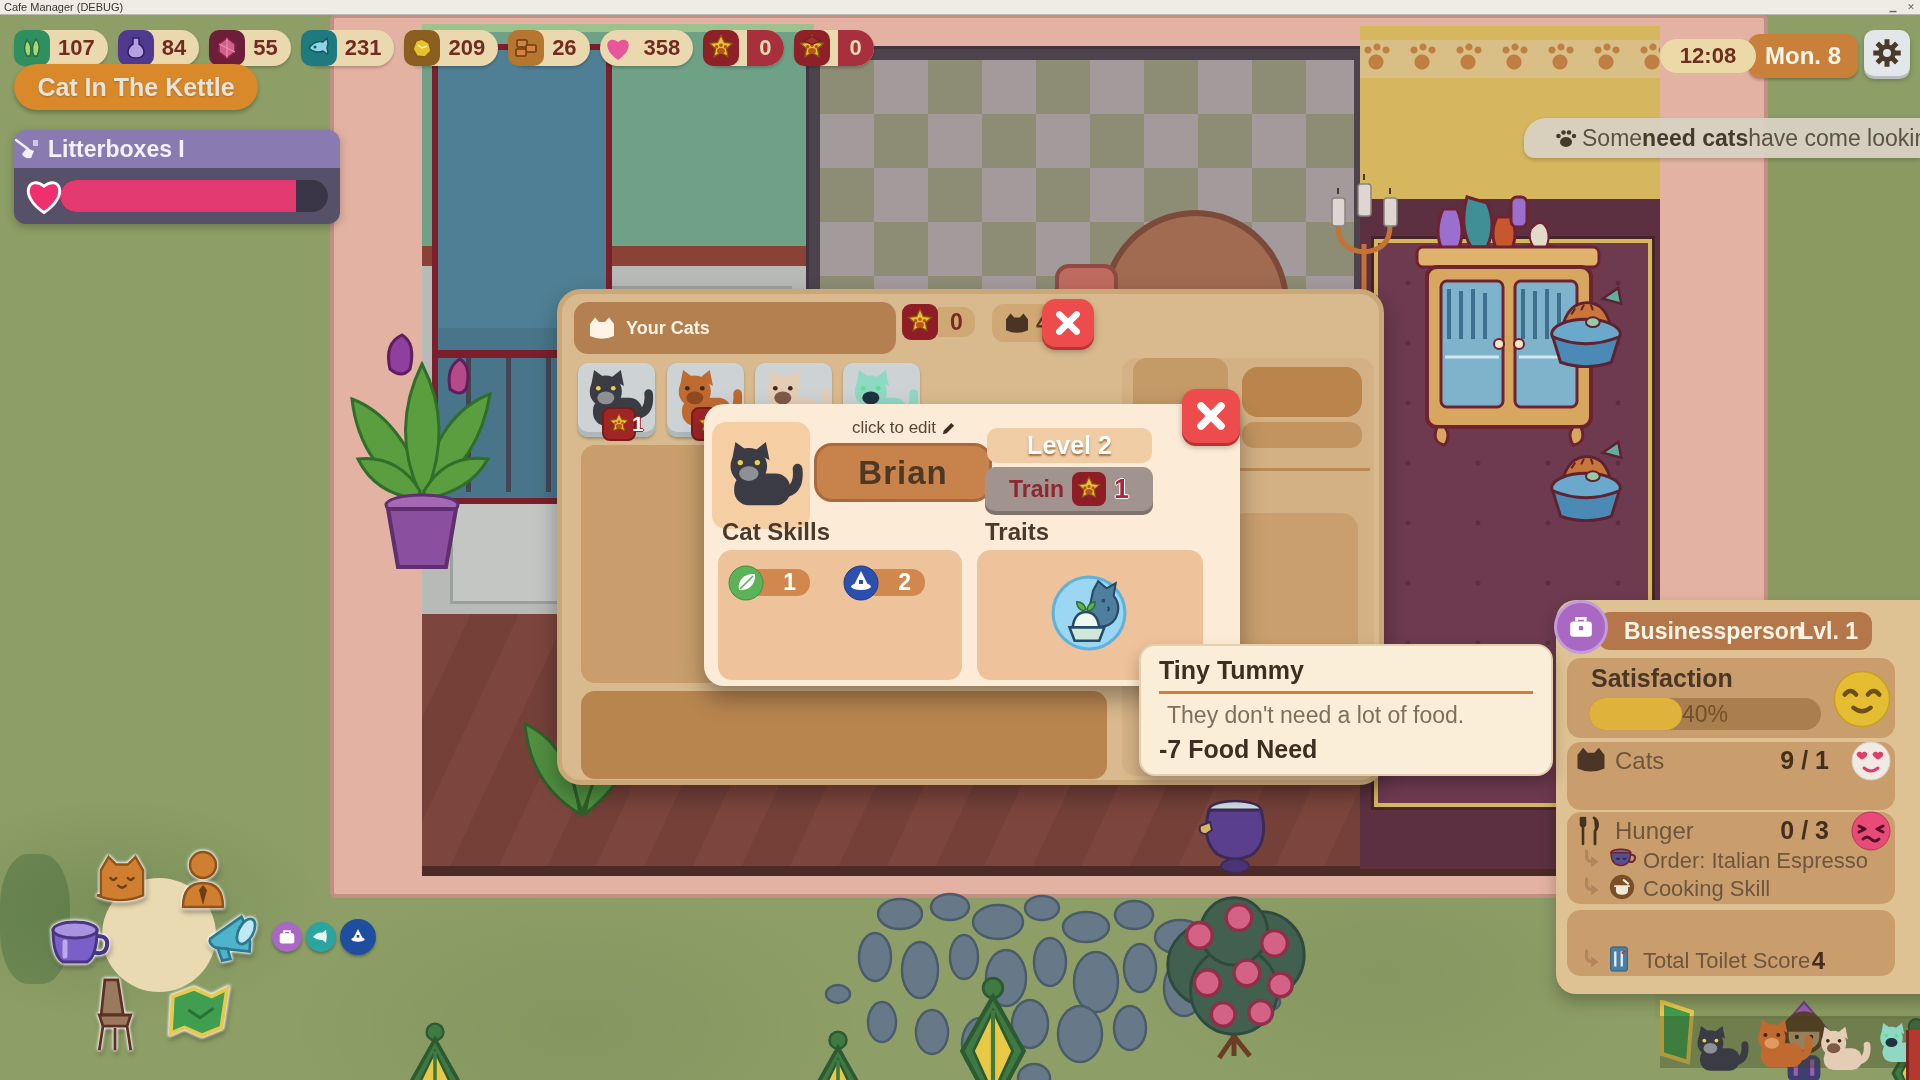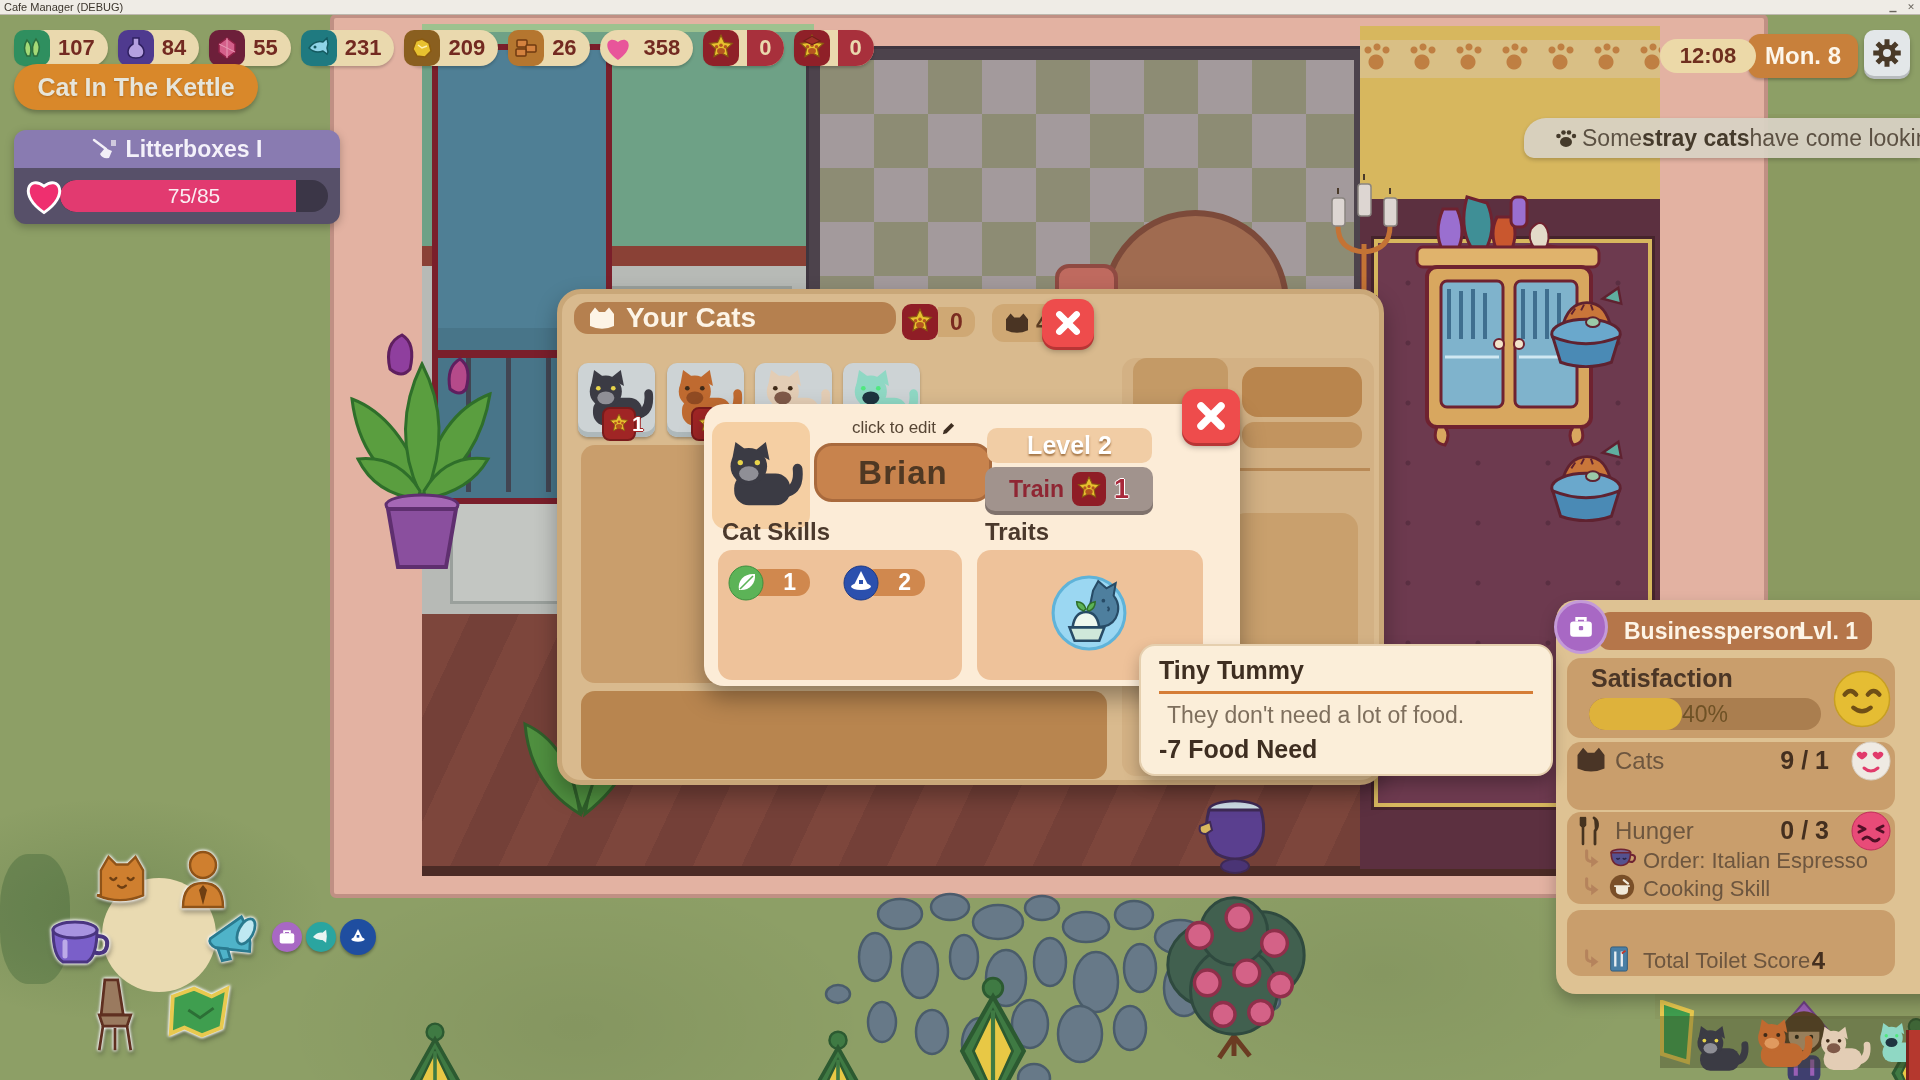--- a/index.html
+++ b/index.html
@@ -70,38 +70,38 @@
     color:#fdf6ea;font-weight:bold;font-size:24px;display:flex;align-items:center;justify-content:center;box-shadow:0 2px 3px rgba(0,0,0,.25);}
   .time-pill{position:absolute;left:0px;top:9px;width:96px;height:34px;background:#ecd9a8;border-radius:17px;
     color:#6f2f1f;font-weight:bold;font-size:22px;display:flex;align-items:center;justify-content:center;}
   .gear-btn{position:absolute;left:204px;top:0px;width:46px;height:46px;background:#e3e7e9;border-radius:10px;
     display:flex;align-items:center;justify-content:center;box-shadow:0 3px 0 #b8bcbe,0 4px 5px rgba(0,0,0,.25);}
   #event-btn{left:14px;top:64px;width:244px;height:46px;background:#d9882a;border:none;border-radius:23px;
     color:#e7e5da;font-weight:bold;font-size:25px;font-family:inherit;z-index:30;box-shadow:0 3px 4px rgba(0,0,0,.25);
     text-shadow:0 1px 2px rgba(120,60,0,.4);}
   #task{left:14px;top:130px;width:326px;height:94px;z-index:30;filter:drop-shadow(0 3px 4px rgba(0,0,0,.25));}
   #task .hd{position:absolute;left:0;top:0;width:326px;height:38px;background:#897bb1;border-radius:12px 12px 0 0;
-    display:flex;align-items:center;color:#f4f1fa;font-weight:bold;font-size:23px;gap:8px;box-sizing:border-box;justify-content:center;}
+    display:flex;align-items:center;color:#f4f1fa;font-weight:bold;font-size:23px;gap:8px;box-sizing:border-box;}
   #task .bd{position:absolute;left:0;top:38px;width:326px;height:56px;background:#575069;border-radius:0 0 12px 12px;}
   #task .track{position:absolute;left:46px;top:12px;width:268px;height:32px;background:#3b3647;border-radius:16px;overflow:hidden;}
   #task .fill{height:100%;background:#e23a70;border-radius:16px 0 0 16px;}
   #task .ptext{position:absolute;left:46px;top:12px;width:268px;height:32px;display:flex;align-items:center;justify-content:center;
     color:#fbeef2;font-size:21px;}
   #task .heart{position:absolute;left:8px;top:6px;}
   #notif{left:1524px;top:118px;width:396px;height:40px;background:rgba(216,209,195,.94);border-radius:22px 0 0 10px;
     display:flex;align-items:center;z-index:30;padding-left:30px;box-sizing:border-box;white-space:nowrap;overflow:hidden;
     font-size:23px;color:#5c5143;box-shadow:0 2px 4px rgba(0,0,0,.2);}
   #notif b{color:#453a2b;}
   #notif .paw{margin-right:4px;flex:none;}
 
   
   #modal{left:557px;top:289px;width:827px;height:496px;background:#d9ba8e;border:5px solid #c9a778;border-radius:24px;
     box-sizing:border-box;z-index:10;box-shadow:0 10px 22px rgba(0,0,0,.3);}
-  #modal .hbar{position:absolute;left:12px;top:8px;width:322px;height:32px;background:#b5804f;border-radius:14px;
-    display:flex;align-items:center;gap:10px;padding-left:14px;box-sizing:border-box;color:#fdf4e6;font-weight:bold;font-size:28px;}
+  #modal .hbar{position:absolute;left:12px;top:8px;width:322px;height:52px;background:#b5804f;border-radius:14px;
+    display:flex;align-items:center;gap:10px;padding-left:14px;box-sizing:border-box;color:#fdf4e6;font-weight:bold;font-size:18px;}
   #modal .starbadge{position:absolute;left:340px;top:10px;display:flex;align-items:center;}
   #modal .starbadge .sq{width:36px;height:36px;background:#8f1d26;border-radius:9px;display:flex;align-items:center;justify-content:center;}
   #modal .starbadge .pv{height:30px;background:#cfa874;border-radius:0 12px 12px 0;display:flex;align-items:center;
     padding:0 12px;color:#7a2b20;font-weight:bold;font-size:23px;}
   #modal .cap{position:absolute;left:430px;top:10px;height:38px;background:#cfa874;border-radius:12px;display:flex;
     align-items:center;gap:6px;padding:0 12px;color:#5f3f23;font-weight:bold;font-size:24px;}
   .xbtn{background:#ee4c4c;border:none;border-radius:14px;display:flex;align-items:center;justify-content:center;
     box-shadow:0 3px 0 #b83535,0 4px 6px rgba(0,0,0,.3);}
   #modal .xbtn{position:absolute;left:480px;top:5px;width:52px;height:48px;}
   .thumb{position:absolute;top:69px;width:77px;height:74px;background:#cdd3d5;border-radius:10px;
@@ -521,39 +521,38 @@
         <path d="M2 2l12 9" stroke="#f2eff7" stroke-width="2.5" stroke-linecap="round"></path>
         <path d="M13 10l7 3-3 7q-7 1-9-4z" fill="#f2eff7"></path>
         <rect x="19" y="2" width="5" height="6" fill="#cfc9dd"></rect>
       </svg>
       <span>Litterboxes I</span>
     </div>
     <div class="bd">
       <div class="track">
         <div class="fill" style="width: 88%;"></div>
       </div>
-      <div class="ptext">75/85</div>
       <svg class="heart" width="44" height="42" viewBox="0 0 30 28">
         <path d="M15 26C-3 14 5 0 15 8 25 0 33 14 15 26z" fill="#ef2f6f" stroke="#fff" stroke-width="2"></path>
       </svg>
     </div>
   </div>
 
   <div id="notif" class="abs">
     <svg class="paw" width="24" height="20" viewBox="0 0 24 20">
       <g fill="#453a2b">
           <ellipse cx="12" cy="14" rx="6" ry="5"></ellipse>
           <circle cx="4.5" cy="8" r="2.3"></circle>
           <circle cx="9.5" cy="4.5" r="2.3"></circle>
           <circle cx="15" cy="4.5" r="2.3"></circle>
           <circle cx="20" cy="8" r="2.2"></circle>
         </g>
     </svg>
     <span>Some </span>
-      <b>stray cats</b>
+      <b>need cats</b>
       <span> have come looking for</span>
   </div>
 
   <div id="modal" class="abs">
     <div class="hbar">
       <svg width="28" height="24" viewBox="0 0 28 24" fill="#fdf4e6">
           <use href="#catHead"></use>
         </svg>
       <span>Your Cats</span>
     </div>

